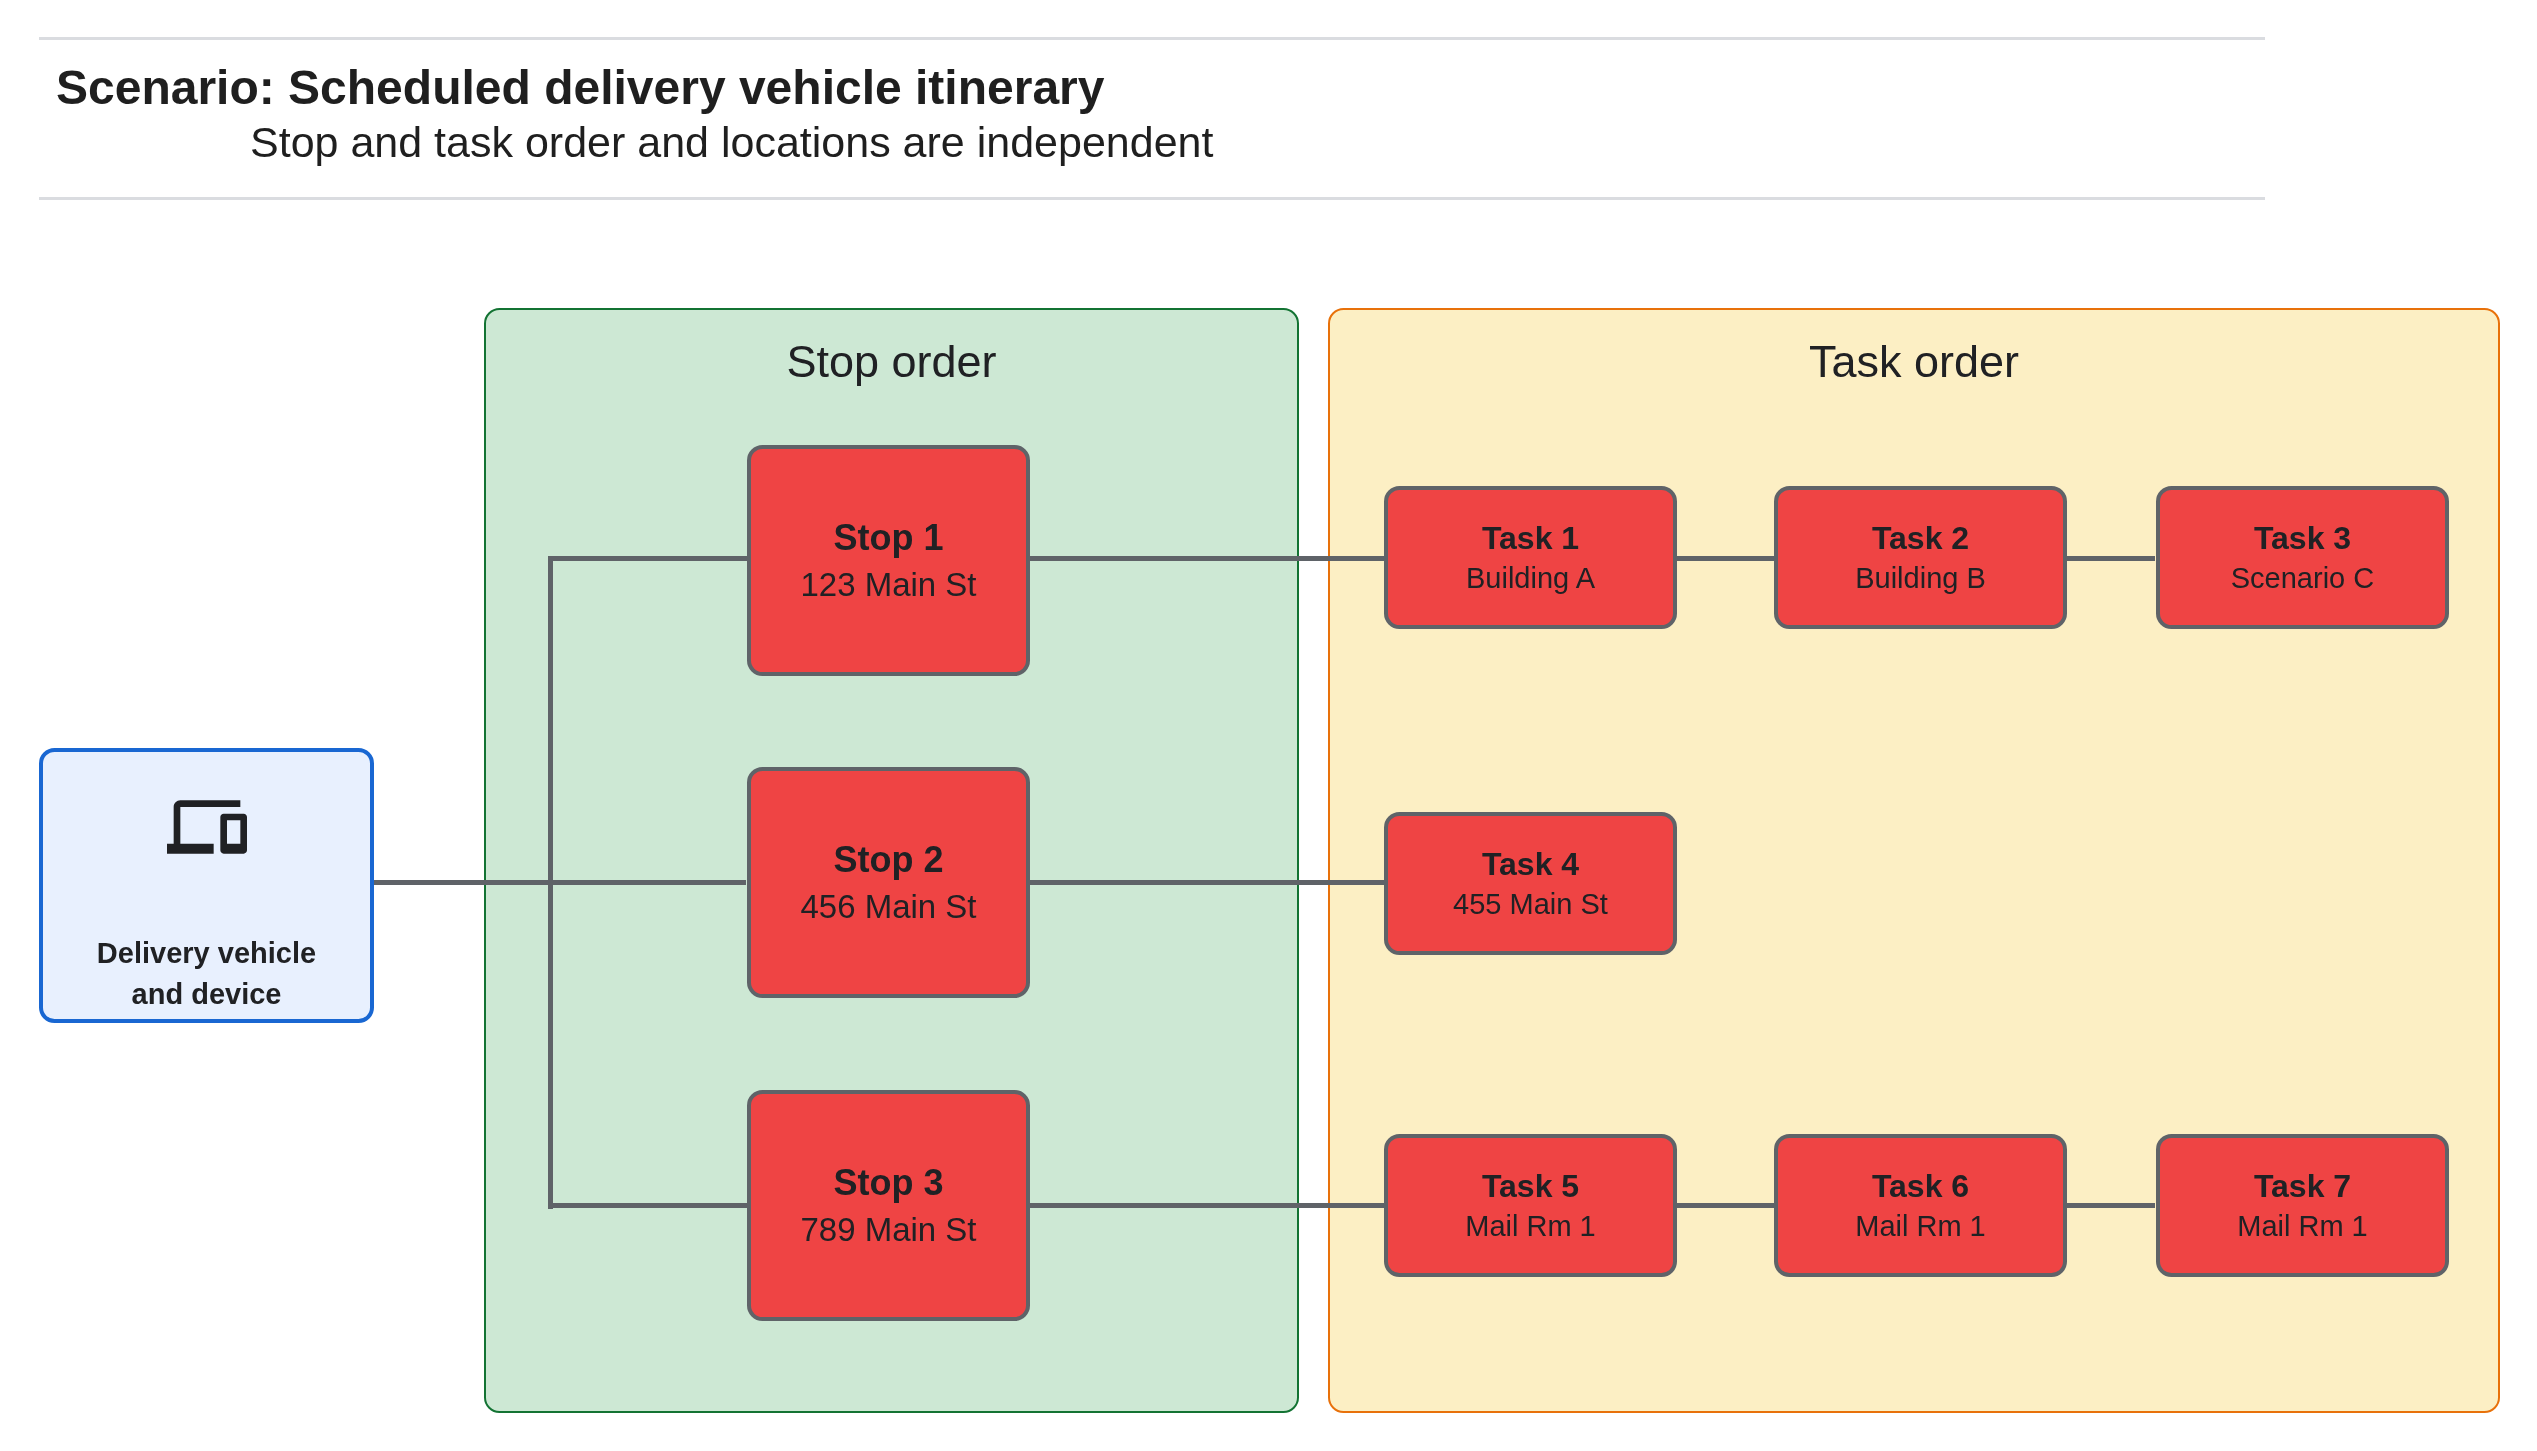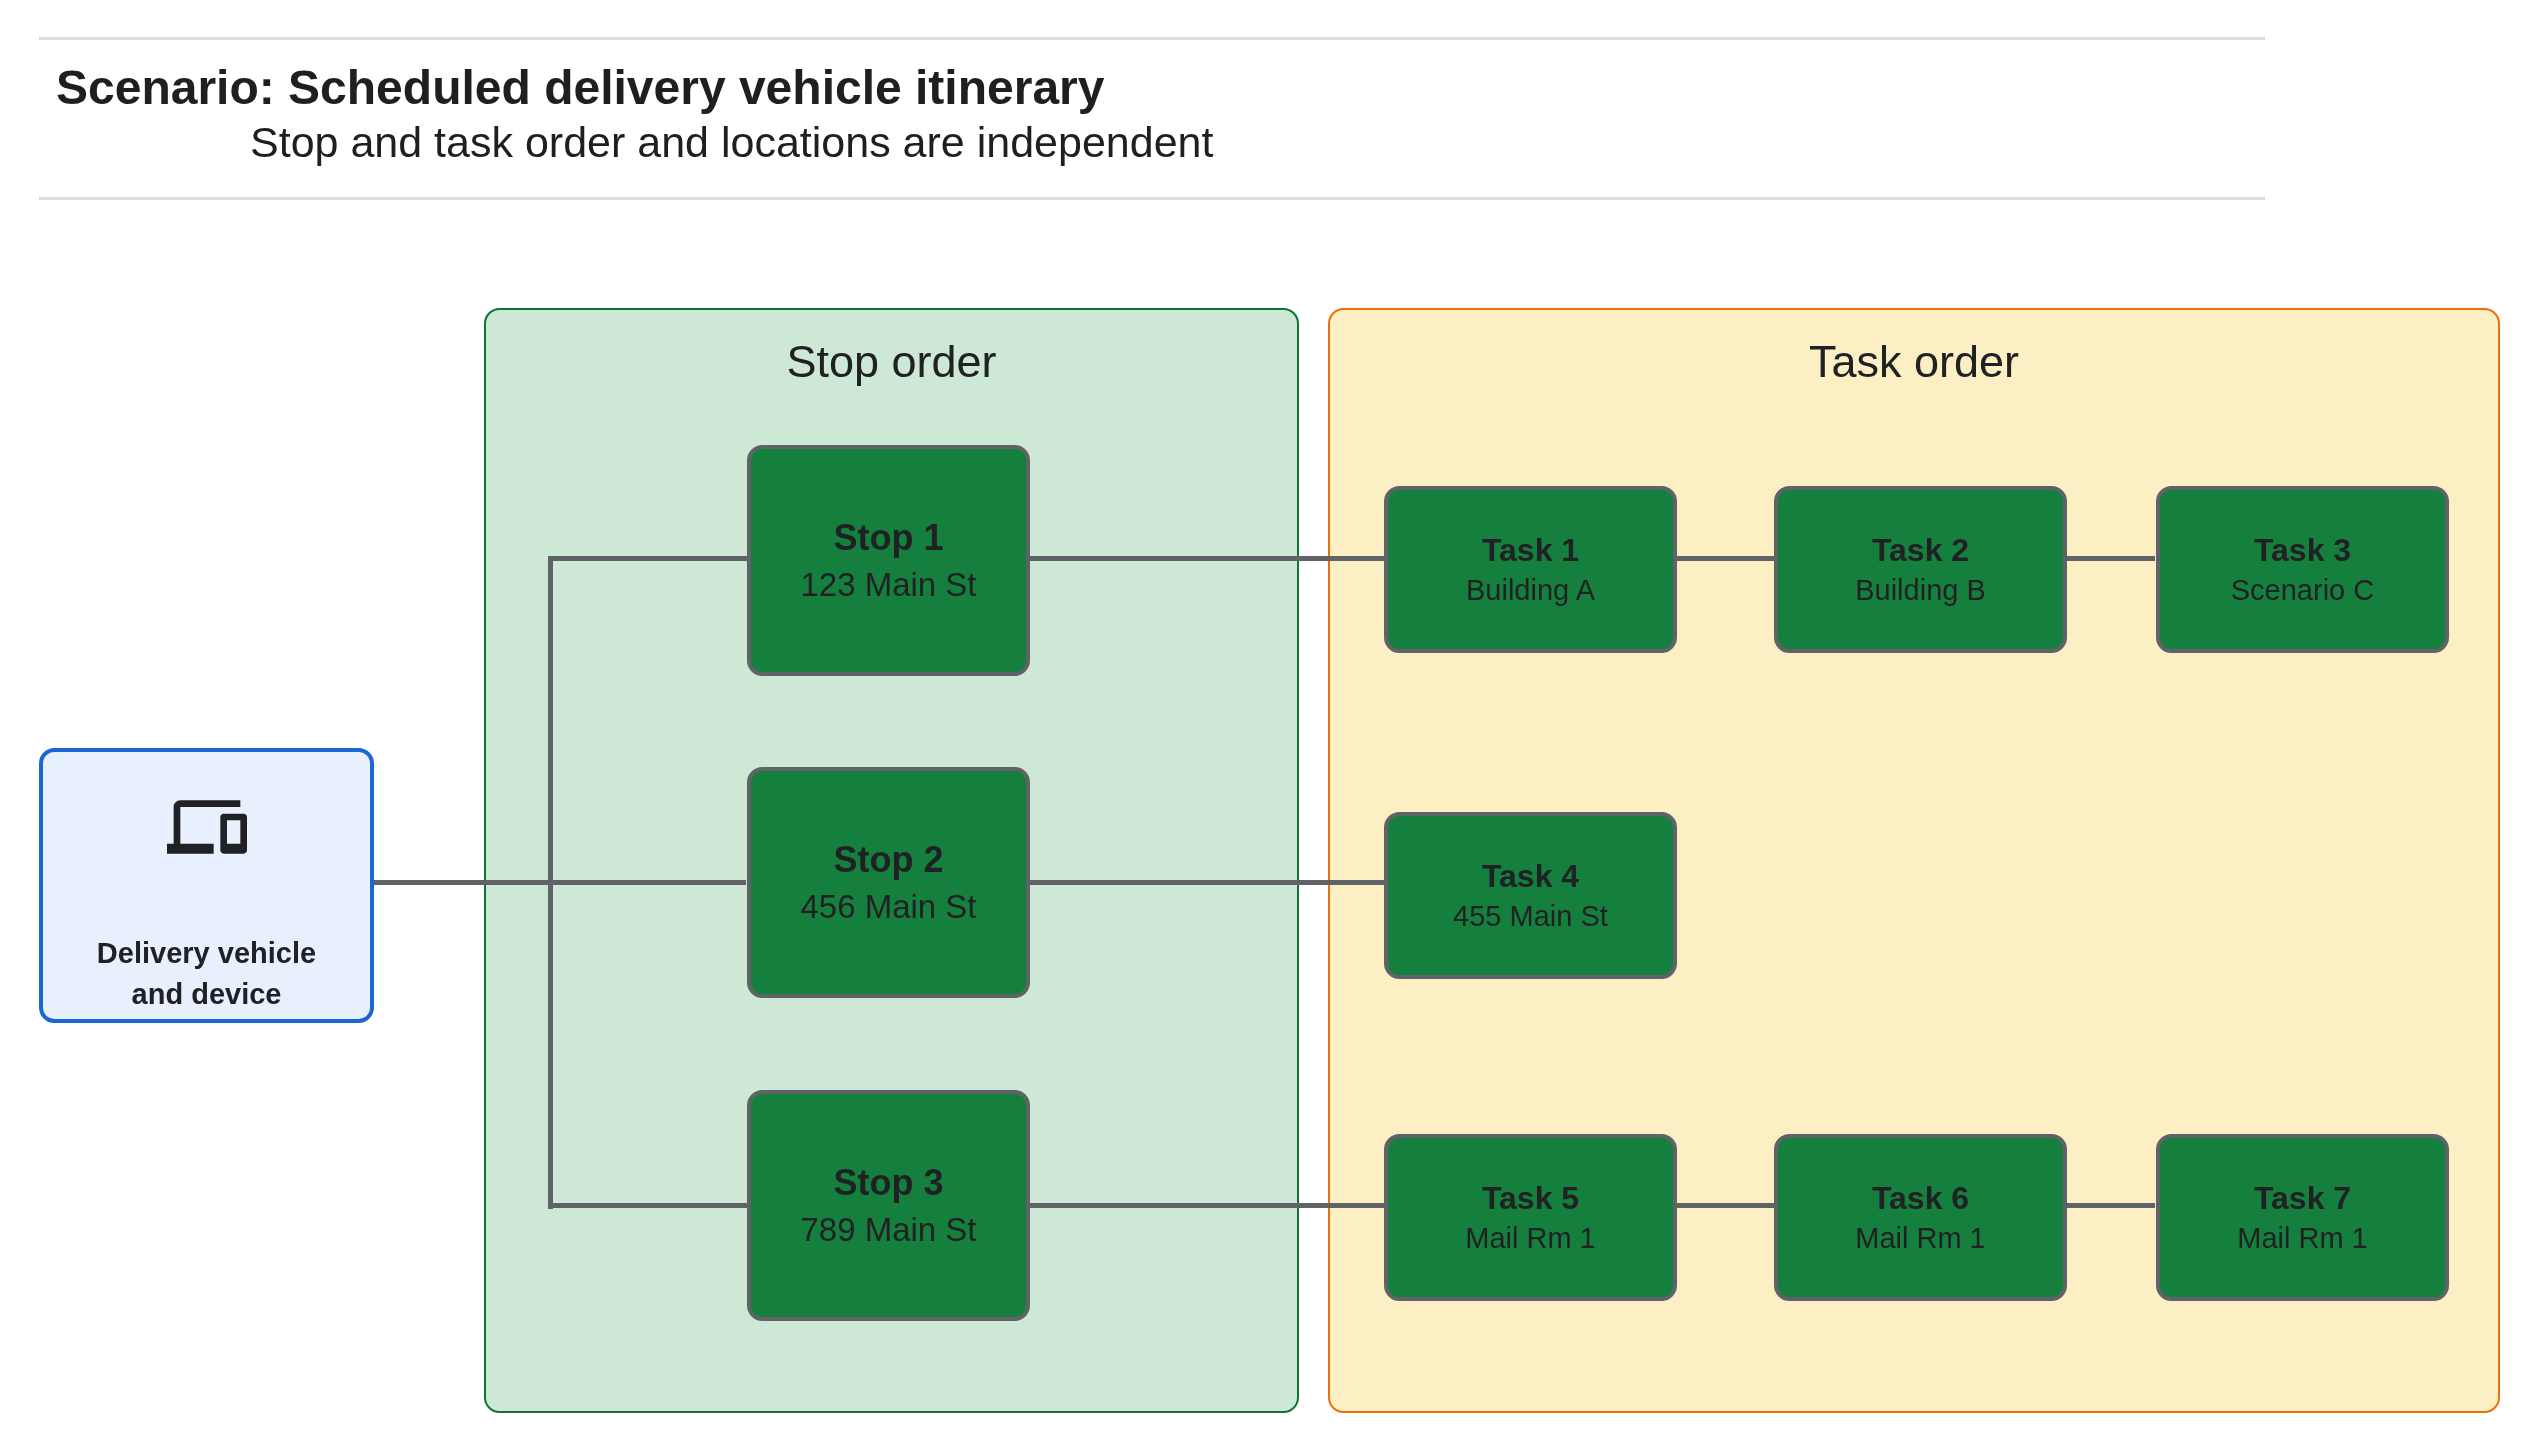--- a/index.html
+++ b/index.html
@@ -46,30 +46,30 @@
   }
   .panel-title.stop{left:484px;width:815px;}
   .panel-title.task{left:1328px;width:1172px;}
 
   .hline,.vline{position:absolute;background:var(--line,#5F6368);}
   .hline{height:4.8px;}
   .vline{width:4.8px;}
 
   .node{
     position:absolute;box-sizing:border-box;
-    background:#15803d;
+    background:#ef4444;
     border:4.8px solid var(--node-border,#5F6368);
     border-radius:15.5px;
     display:flex;flex-direction:column;align-items:center;justify-content:center;
     text-align:center;
   }
   .node.stop{width:283px;height:231px;left:747px;gap:9.7px;}
   .node.stop .node-title{font-size:36px;font-weight:700;line-height:1.1;}
   .node.stop .node-sub{font-size:33px;font-weight:400;line-height:1.1;}
-  .node.task{width:293px;height:167px;gap:6.8px;}
+  .node.task{width:293px;height:143px;gap:6.8px;}
   .node.task .node-title{font-size:32px;font-weight:700;line-height:1.1;}
   .node.task .node-sub{font-size:29px;font-weight:400;line-height:1.1;}
 
   .node.source{
     left:39px;top:748px;width:335px;height:275px;
     background:var(--blue-fill,#E8F0FE);
     border:4.8px solid var(--blue-border,#1967D2);
     justify-content:flex-start;
     padding-top:35px;
   }

